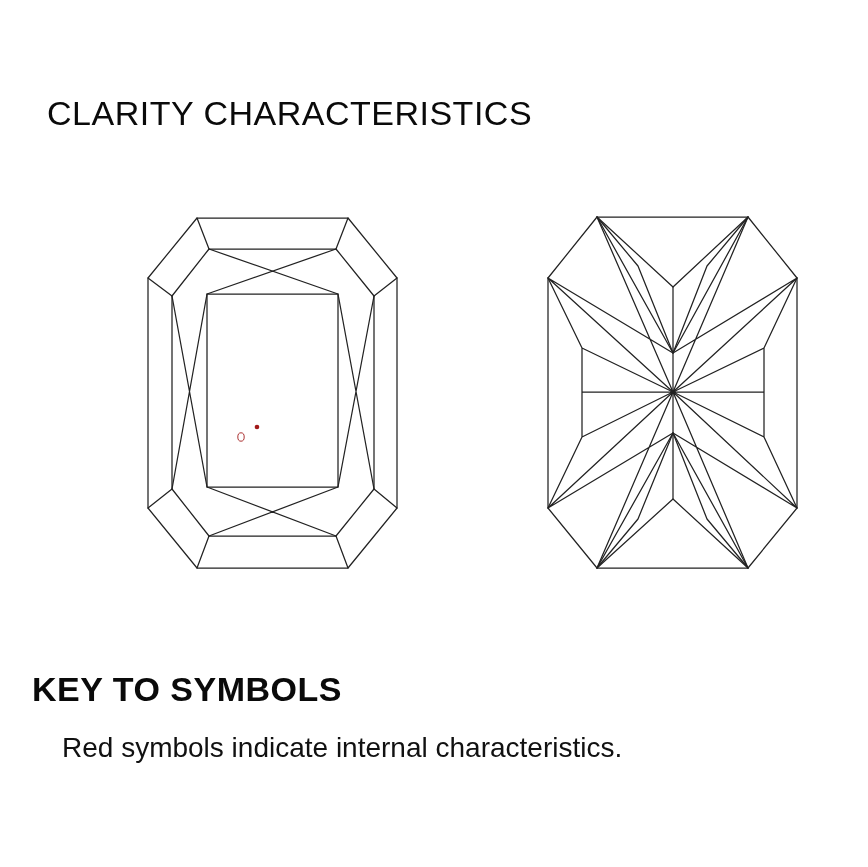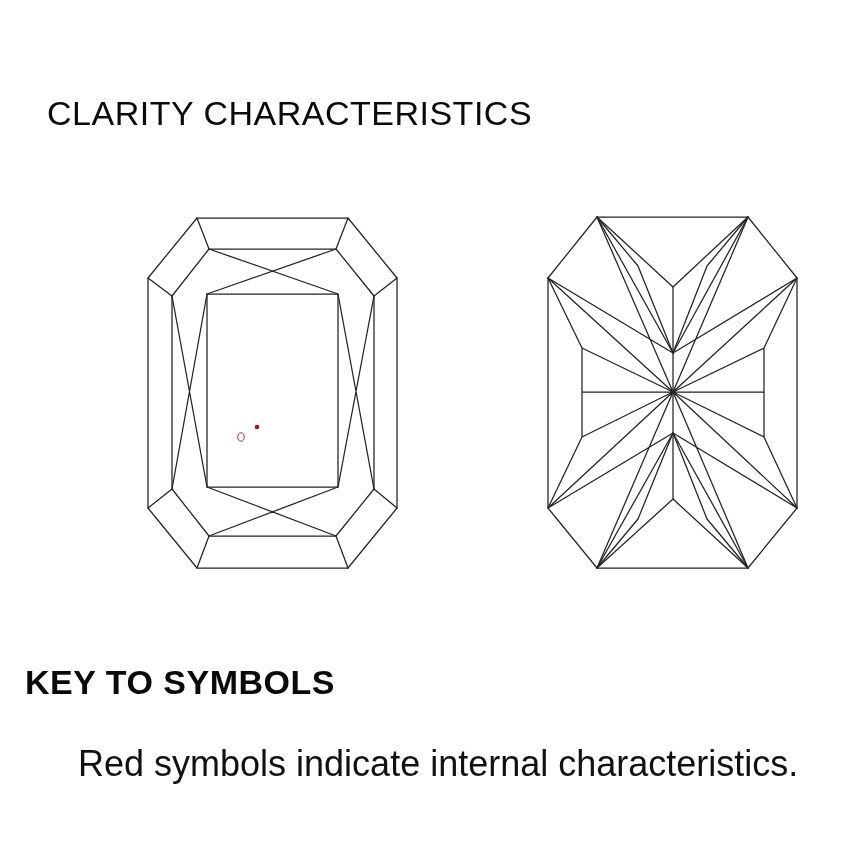--- a/index.html
+++ b/index.html
@@ -10,27 +10,27 @@
     position:relative;
     overflow:hidden;
     color:#0a0a0a;
   }
   .page-title{
     position:absolute;left:31px;top:78px;margin:16px;
     font-size:34px;font-weight:normal;letter-spacing:.5px;
     white-space:nowrap;
   }
   .key-heading{
-    position:absolute;left:20px;top:658px;margin:5px;
+    position:absolute;left:20px;top:658px;margin:12px;
     font-size:34px;font-weight:bold;letter-spacing:.5px;
     white-space:nowrap;
   }
   .key-text{
-    position:absolute;left:62px;top:731px;margin:16px;
-    font-size:36px;line-height:34px;font-weight:400;color:#111;
+    position:absolute;left:62px;top:731px;margin:0;
+    font-size:28px;line-height:34px;font-weight:400;color:#111;
     white-space:nowrap;
   }
   .diagram-svg{
     position:absolute;left:0;top:0;width:868px;height:867px;
     display:block;
   }
   .facet{fill:none;stroke:#222222;stroke-width:1.25;stroke-linejoin:round;stroke-linecap:round;}
 </style>
 </head>
 <body>

